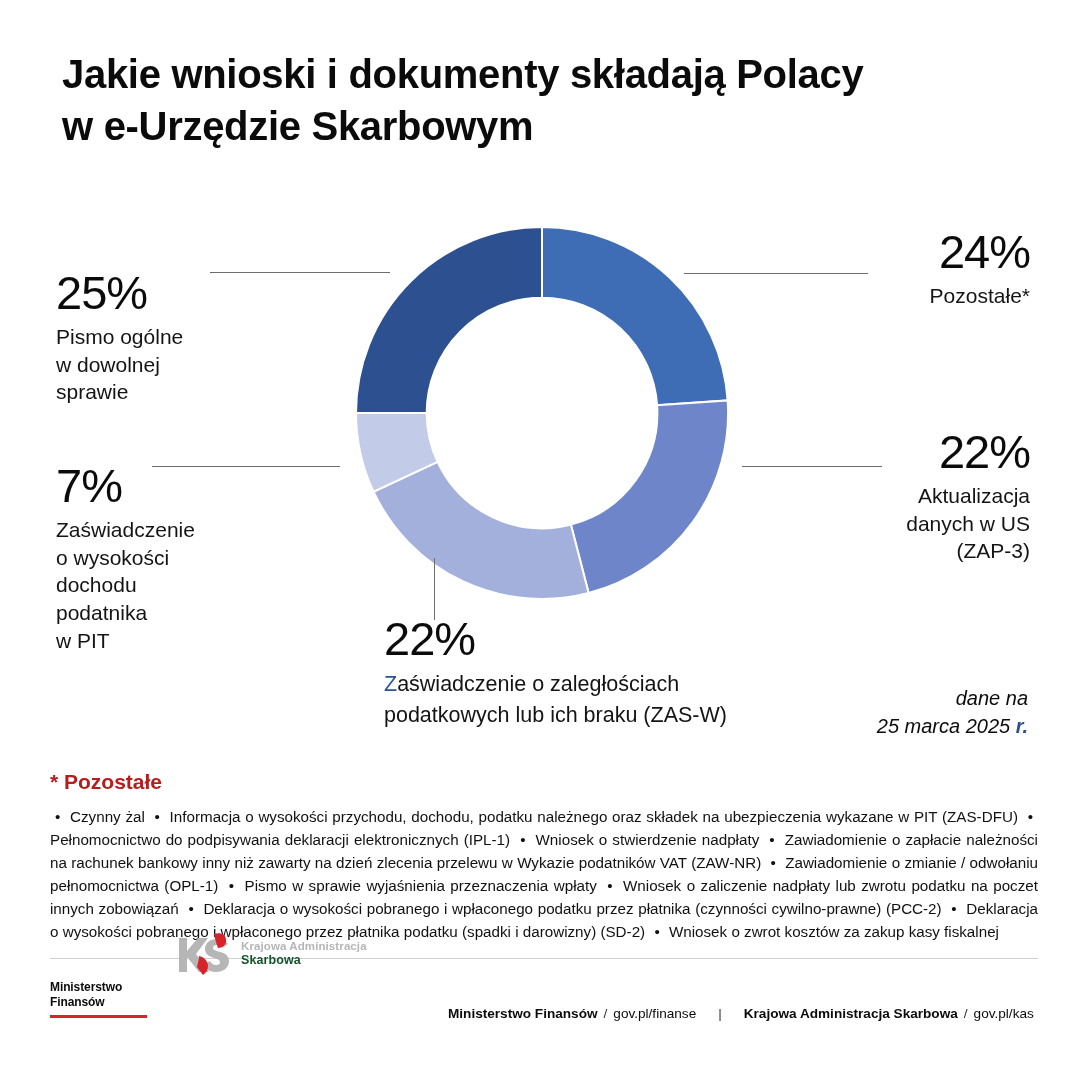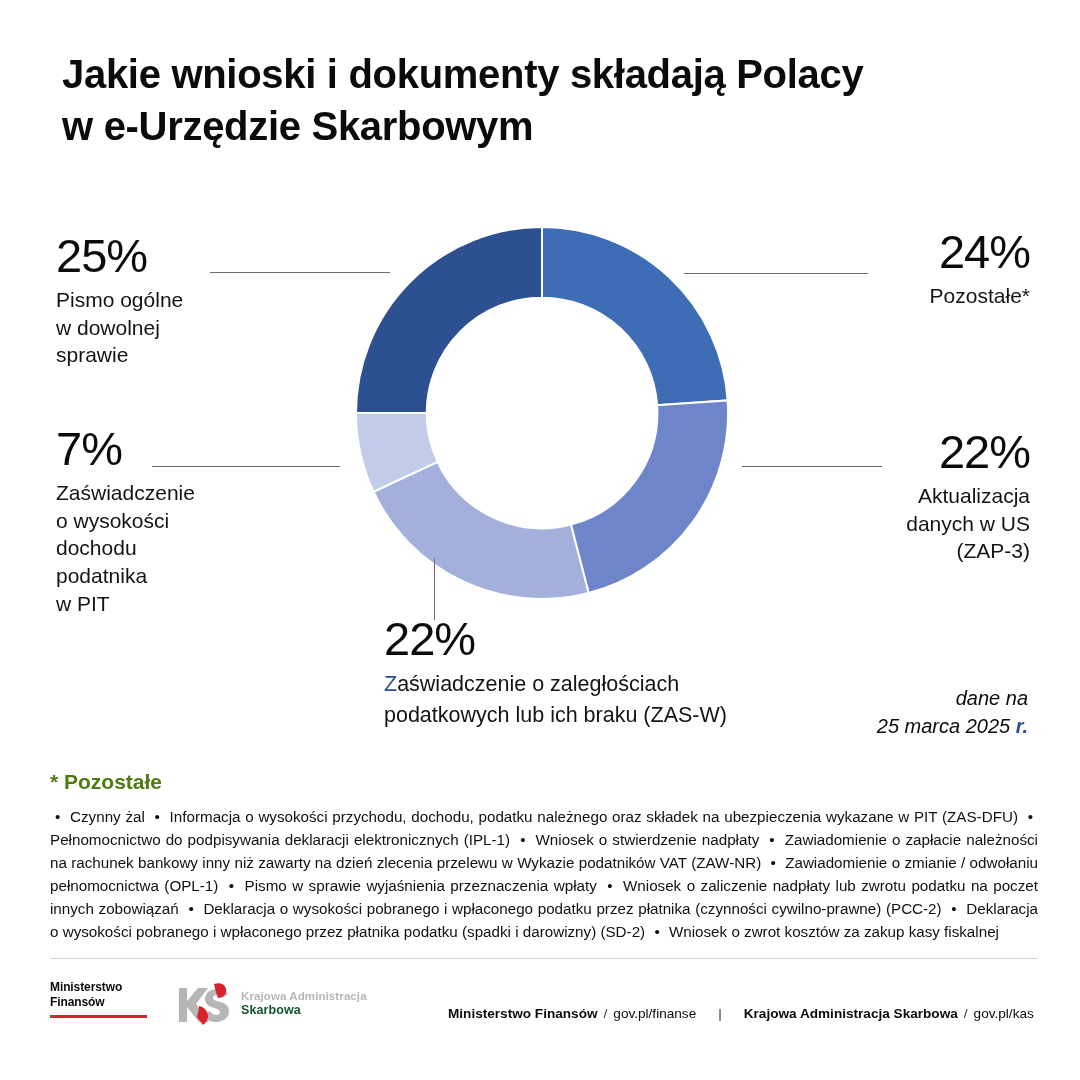--- a/index.html
+++ b/index.html
@@ -26,21 +26,21 @@
 
   
   .callout{position:absolute;}
   .callout .pct{
     font-size:47px;line-height:1.0;font-weight:400;color:#0b0b0b;
     letter-spacing:-1px;white-space:nowrap;
   }
   .callout .desc{
     font-size:21px;line-height:1.32;color:#141414;margin-top:7px;
   }
-  .callout.left{left:56px;text-align:left;}
+  .callout.left{left:56px;text-align:left;margin-top:37px;}
   .callout.right{right:50px;text-align:right;}
   .callout.bottom{left:384px;text-align:left;}
 
   .c-25{top:232px;}
   .c-7 {top:425px;}
   .c-24{top:228px;}
   .c-22r{top:428px;}
   .c-22b{top:615px;}
 
   .c-24 .desc,.c-22r .desc{text-align:right;}
@@ -62,39 +62,39 @@
   .datenote{
     position:absolute;right:52px;top:684px;
     font-style:italic;font-size:20px;line-height:1.42;
     text-align:right;color:#0b0b0b;font-weight:500;
   }
   .datenote .r{color:#2D5091;font-weight:bold;}
 
   
   .fn-title{
     position:absolute;left:50px;top:770px;
-    font-size:21px;font-weight:bold;color:#4d7c0f;
+    font-size:21px;font-weight:bold;color:#b91c1c;
   }
   .fn-body{
     position:absolute;left:50px;top:805px;width:988px;
     font-size:15.2px;line-height:1.52;color:#111111;text-align:justify;
   }
   .fn-body .bullet{color:#111;padding:0 5px;}
 
   
   .footer-rule{
     position:absolute;left:50px;top:958px;width:988px;height:1px;background:#cfcfcf;
   }
   .logo-mf{position:absolute;left:50px;top:980px;}
   .logo-mf .l1,.logo-mf .l2{
     font-size:12px;font-weight:bold;line-height:1.22;color:#0b0b0b;letter-spacing:-0.1px;
   }
   .logo-mf .bar{margin-top:6px;width:97px;height:3px;background:#d8232a;}
 
-  .logo-kas{position:absolute;left:175px;top:982px;display:flex;align-items:center;}
+  .logo-kas{position:absolute;left:175px;top:932px;display:flex;align-items:center;}
   .kas-mark{width:58px;height:44px;display:block;}
   .kas-text{margin-left:8px;line-height:1.18;}
   .kas-text .t1{font-size:11.5px;font-weight:bold;color:#b6b6b6;letter-spacing:.1px;}
   .kas-text .t2{font-size:12.5px;font-weight:bold;color:#14532d;letter-spacing:.1px;}
 
   .footer-links{
     position:absolute;left:448px;top:1006px;
     font-size:13.6px;color:#0b0b0b;white-space:nowrap;
   }
   .footer-links b{font-weight:bold;}

